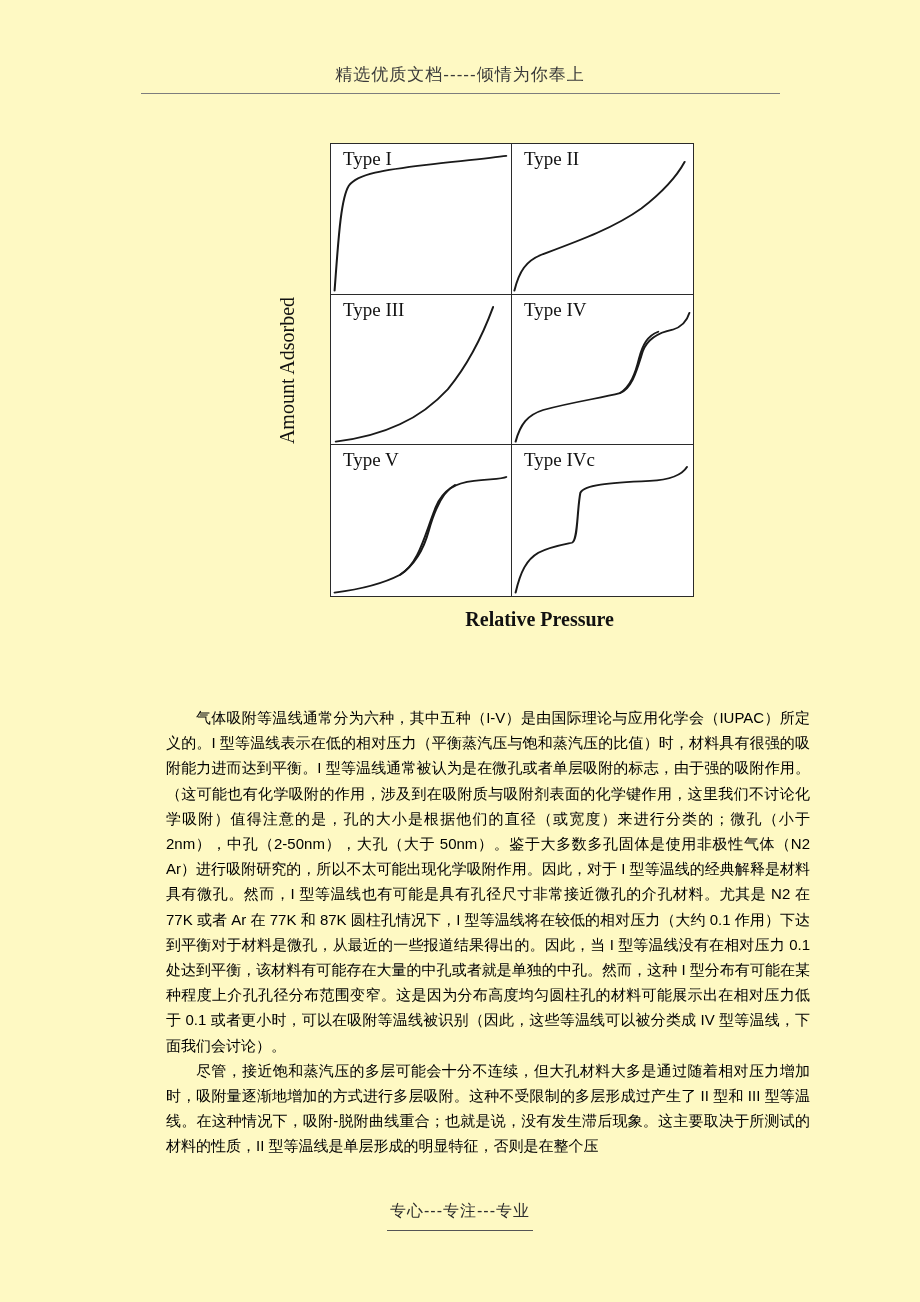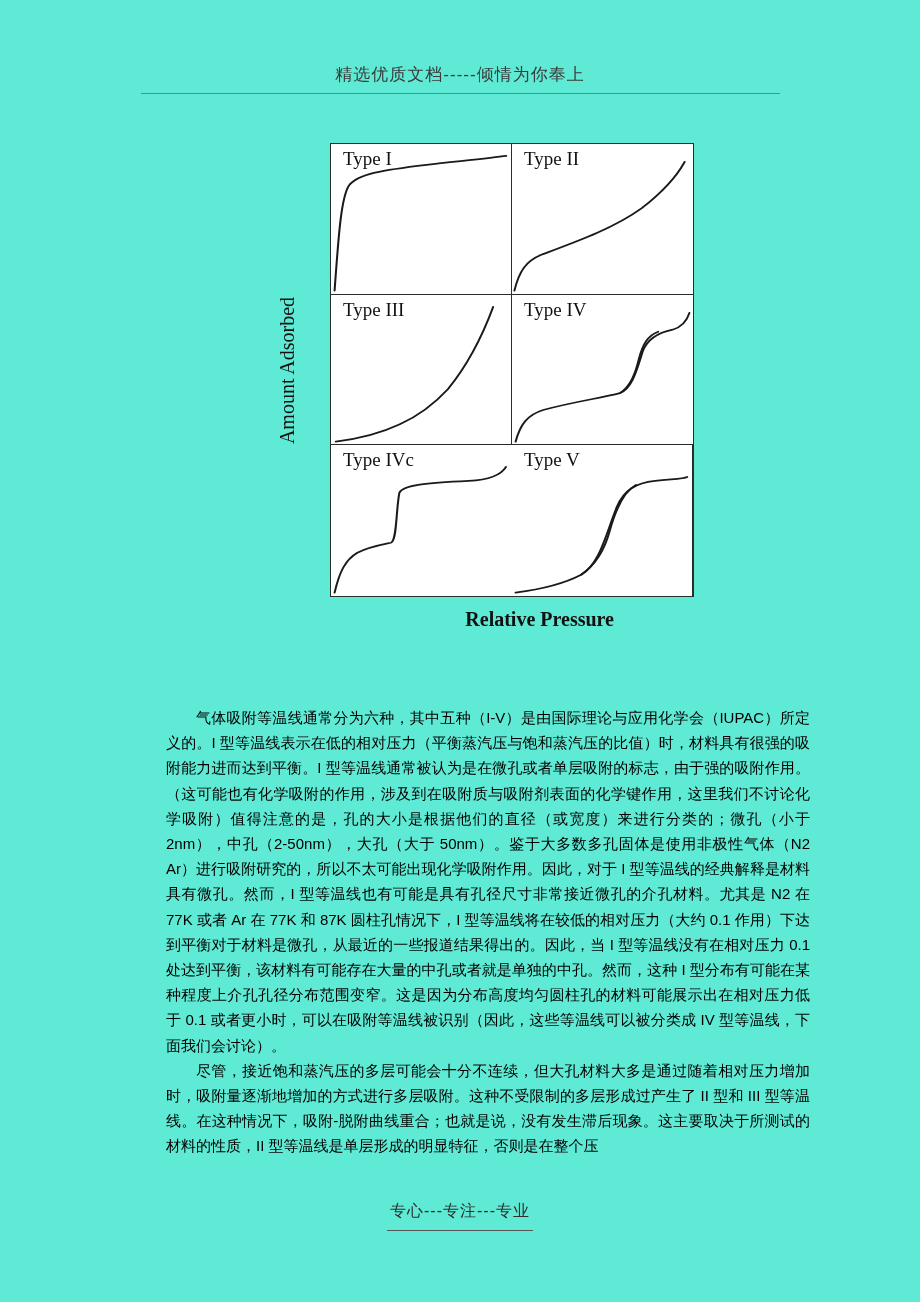--- a/index.html
+++ b/index.html
@@ -1,21 +1,21 @@
 <!DOCTYPE html>
 <html><head>
 <meta charset="utf-8">
 <style>
   * { margin:0; padding:0; box-sizing:border-box; }
   html,body { background:#ffffff; }
   body {
     width:920px; height:1302px; position:relative; overflow:hidden;
     font-family:"Liberation Sans", sans-serif; color:#1a1a1a;
   }
-  .page { position:absolute; inset:0; background:#5eead4; }
+  .page { position:absolute; inset:0; background:#fef9c3; }
 
   
   .header-text {
     position:absolute; top:63px; left:0; width:100%;
     text-align:center; font-size:17px; letter-spacing:1px; color:#3a3a3a;
   }
   .header-rule {
     position:absolute; top:93px; left:141px; width:639px; height:0;
     border-top:1.3px solid #7d7d7d;
   }
@@ -105,33 +105,33 @@
     </div>
 
     <div class="panel bb">
       <svg viewBox="0 0 151 151" preserveAspectRatio="none">
         <path d="M 3,148 C 7,130 13,121 26,116 C 50,108 74,104 90,99 C 100,95 104,76 109,57 C 113,44 122,38 134,35 C 142,32 146,26 148,18" fill="none" stroke="#1a1a1a" stroke-width="1.7" stroke-linecap="round"></path>
         <path d="M 122,37 C 113,41 109,50 106,64 C 103,79 99,92 90,99" fill="none" stroke="#1a1a1a" stroke-width="1.7" stroke-linecap="round"></path>
       </svg>
       <span class="panel-label">Type IV</span>
     </div>
 
-    <div class="panel">
-      <svg viewBox="0 0 151 151" preserveAspectRatio="none">
-        <path d="M 3,148 C 7,127 12,115 22,108 C 32,102 42,100 50,98 C 55,96 54,68 57,48 C 60,40 80,38 115,36 C 132,35 142,30 146,22" fill="none" stroke="#1a1a1a" stroke-width="1.7" stroke-linecap="round"></path>
-      </svg>
-      <span class="panel-label">Type IVc</span>
-    </div>
-
     <div class="panel br">
       <svg viewBox="0 0 151 151" preserveAspectRatio="none">
         <path d="M 3,148 C 22,145 42,140 58,130 C 74,119 79,88 88,62 C 94,45 104,38 120,36 C 135,34 144,34 147,32" fill="none" stroke="#1a1a1a" stroke-width="1.7" stroke-linecap="round"></path>
         <path d="M 104,40 C 95,46 88,60 82,86 C 77,108 68,122 58,130" fill="none" stroke="#1a1a1a" stroke-width="1.7" stroke-linecap="round"></path>
       </svg>
       <span class="panel-label">Type V</span>
+    </div>
+
+    <div class="panel">
+      <svg viewBox="0 0 151 151" preserveAspectRatio="none">
+        <path d="M 3,148 C 7,127 12,115 22,108 C 32,102 42,100 50,98 C 55,96 54,68 57,48 C 60,40 80,38 115,36 C 132,35 142,30 146,22" fill="none" stroke="#1a1a1a" stroke-width="1.7" stroke-linecap="round"></path>
+      </svg>
+      <span class="panel-label">Type IVc</span>
     </div>
 
   </div>
 
   <div class="xaxis">Relative Pressure</div>
 
 
   <div class="body-text">
     <p>气体吸附等温线通常分为六种，其中五种（I-V）是由国际理论与应用化学会（IUPAC）所定义的。I 型等温线表示在低的相对压力（平衡蒸汽压与饱和蒸汽压的比值）时，材料具有很强的吸附能力进而达到平衡。I 型等温线通常被认为是在微孔或者单层吸附的标志，由于强的吸附作用。（这可能也有化学吸附的作用，涉及到在吸附质与吸附剂表面的化学键作用，这里我们不讨论化学吸附）值得注意的是，孔的大小是根据他们的直径（或宽度）来进行分类的；微孔（小于 2nm），中孔（2-50nm），大孔（大于 50nm）。鉴于大多数多孔固体是使用非极性气体（N2 Ar）进行吸附研究的，所以不太可能出现化学吸附作用。因此，对于 I 型等温线的经典解释是材料具有微孔。然而，I 型等温线也有可能是具有孔径尺寸非常接近微孔的介孔材料。尤其是 N2 在 77K 或者 Ar 在 77K 和 87K 圆柱孔情况下，I 型等温线将在较低的相对压力（大约 0.1 作用）下达到平衡对于材料是微孔，从最近的一些报道结果得出的。因此，当 I 型等温线没有在相对压力 0.1 处达到平衡，该材料有可能存在大量的中孔或者就是单独的中孔。然而，这种 I 型分布有可能在某种程度上介孔孔径分布范围变窄。这是因为分布高度均匀圆柱孔的材料可能展示出在相对压力低于 0.1 或者更小时，可以在吸附等温线被识别（因此，这些等温线可以被分类成 IV 型等温线，下面我们会讨论）。</p>
     <p>尽管，接近饱和蒸汽压的多层可能会十分不连续，但大孔材料大多是通过随着相对压力增加时，吸附量逐渐地增加的方式进行多层吸附。这种不受限制的多层形成过产生了 II 型和 III 型等温线。在这种情况下，吸附-脱附曲线重合；也就是说，没有发生滞后现象。这主要取决于所测试的材料的性质，II 型等温线是单层形成的明显特征，否则是在整个压</p>

